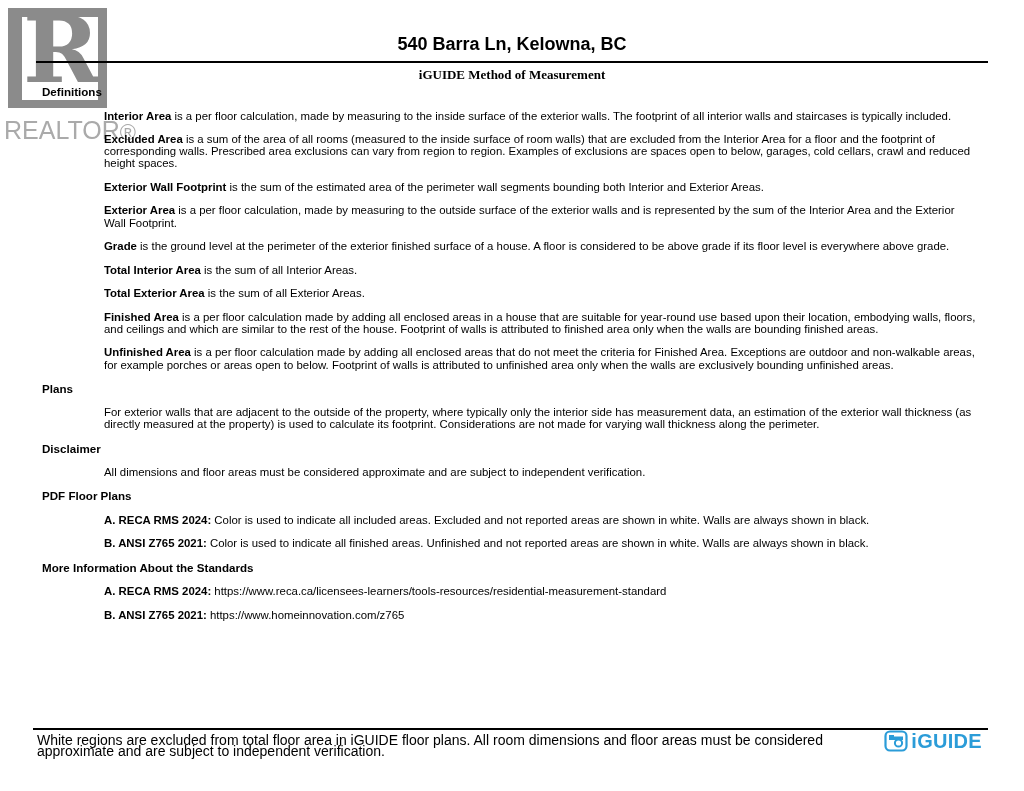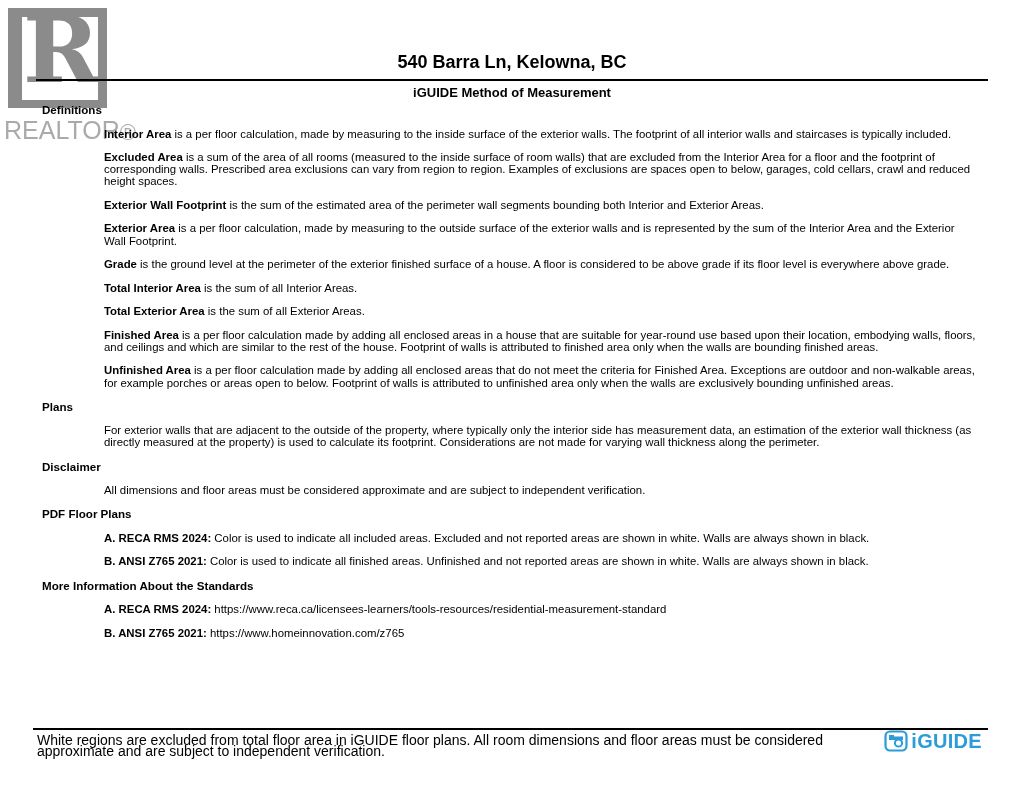--- a/index.html
+++ b/index.html
@@ -38,34 +38,35 @@
   .logo-wordmark {
     position: absolute; left: -4px; top: 108px;
     font-size: 25px; letter-spacing: 0px;
     color: #aaaaaa; white-space: nowrap;
   }
   .logo-reg { font-size: 22px; vertical-align: -1px; }
 
   
   .doc { position: relative; z-index: 1; }
   .page-title {
-    padding-top: 52px;
+    padding-top: 34px;
     text-align: center;
     font-size: 18px; font-weight: bold;
     line-height: 21px;
   }
   .title-rule {
     border: none; border-top: 2px solid #000;
     margin: 6px 36px 0 36px;
   }
   .page-subtitle {
     margin-top: 4px;
     text-align: center;
     font-size: 13px; font-weight: bold;
     line-height: 15px;
+    font-family: Liberation Serif, serif;
   }
 
   .content { margin: 0 46px 0 42px; font-size: 11.4px; line-height: 12.2px; }
   .content h2 {
     font-size: 11.6px; font-weight: bold;
     margin: 12px 0 0 0; line-height: 12.2px;
   }
   .content h2.first { margin-top: 4px; }
   .content p { margin: 11.3px 0 0 38px; padding-left: 24px; }
   .content p b { font-weight: bold; }

